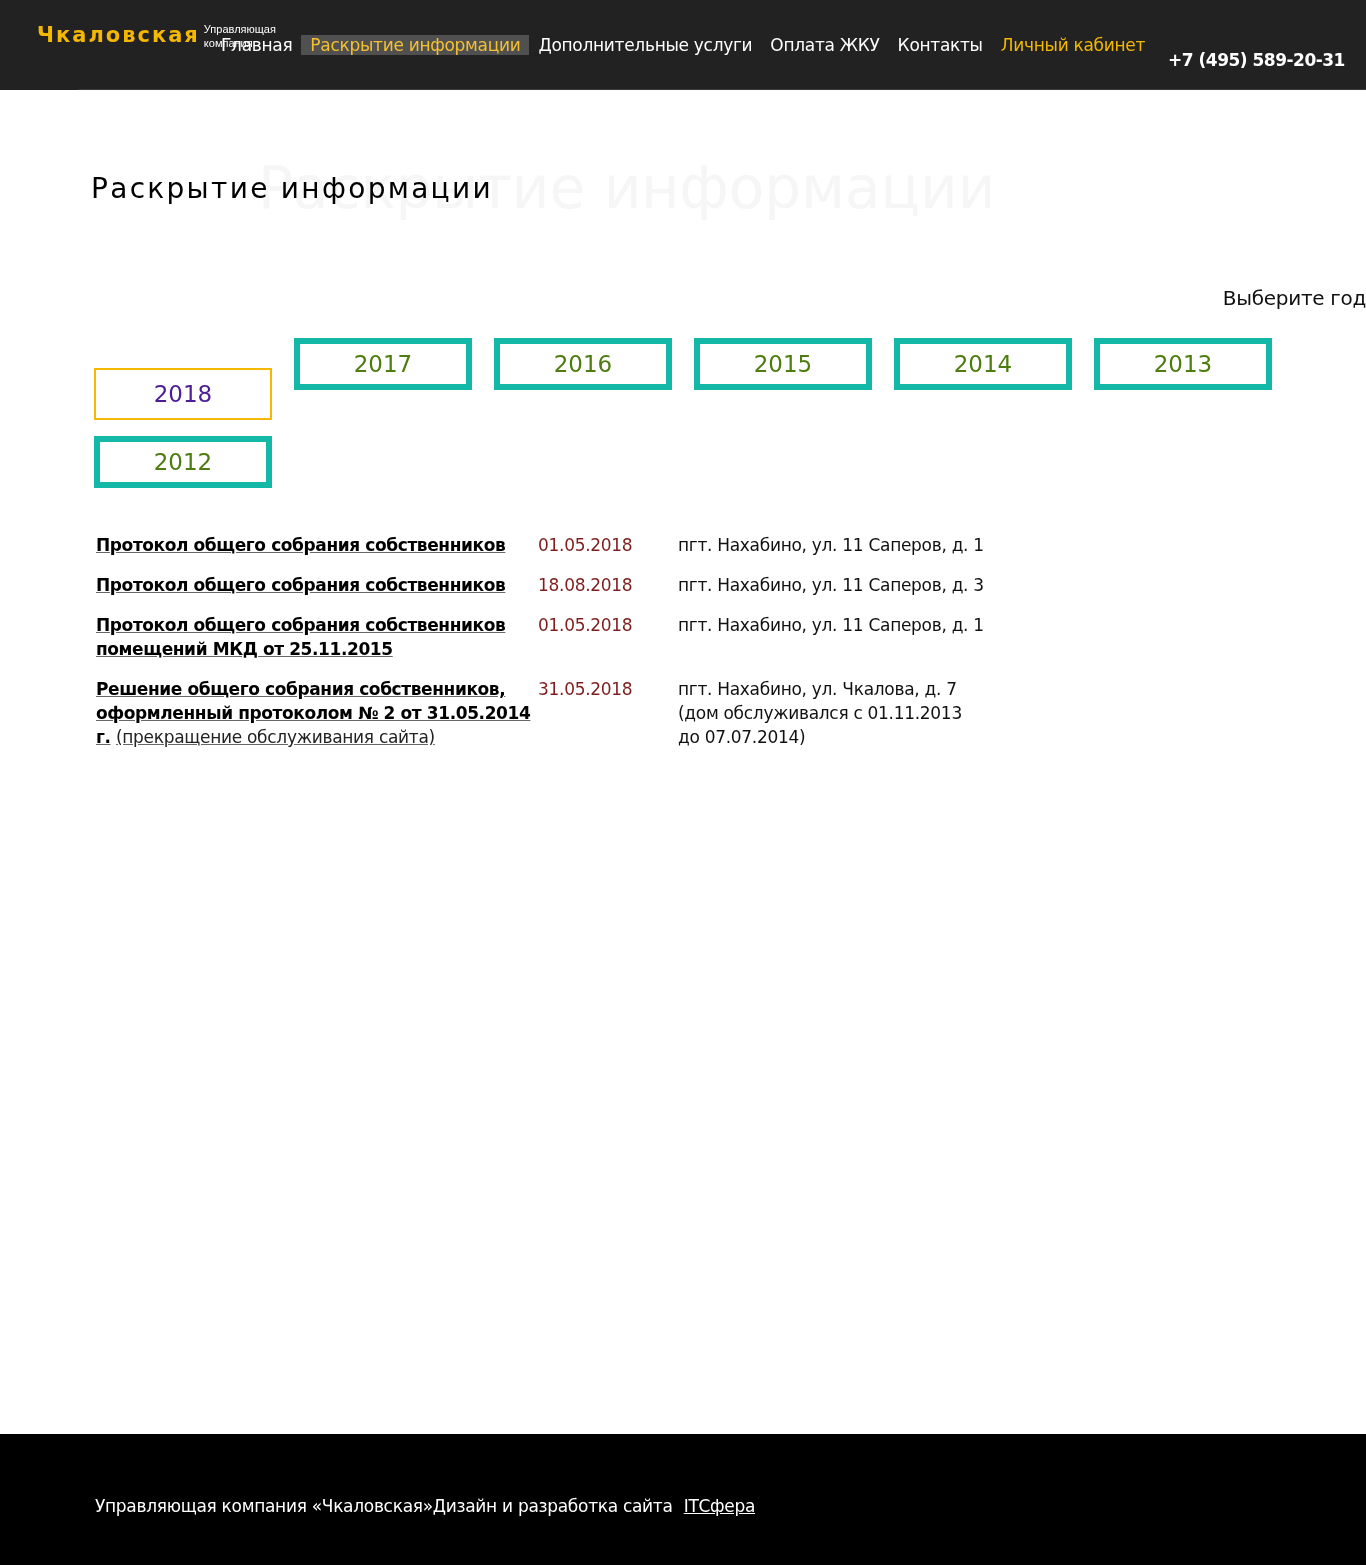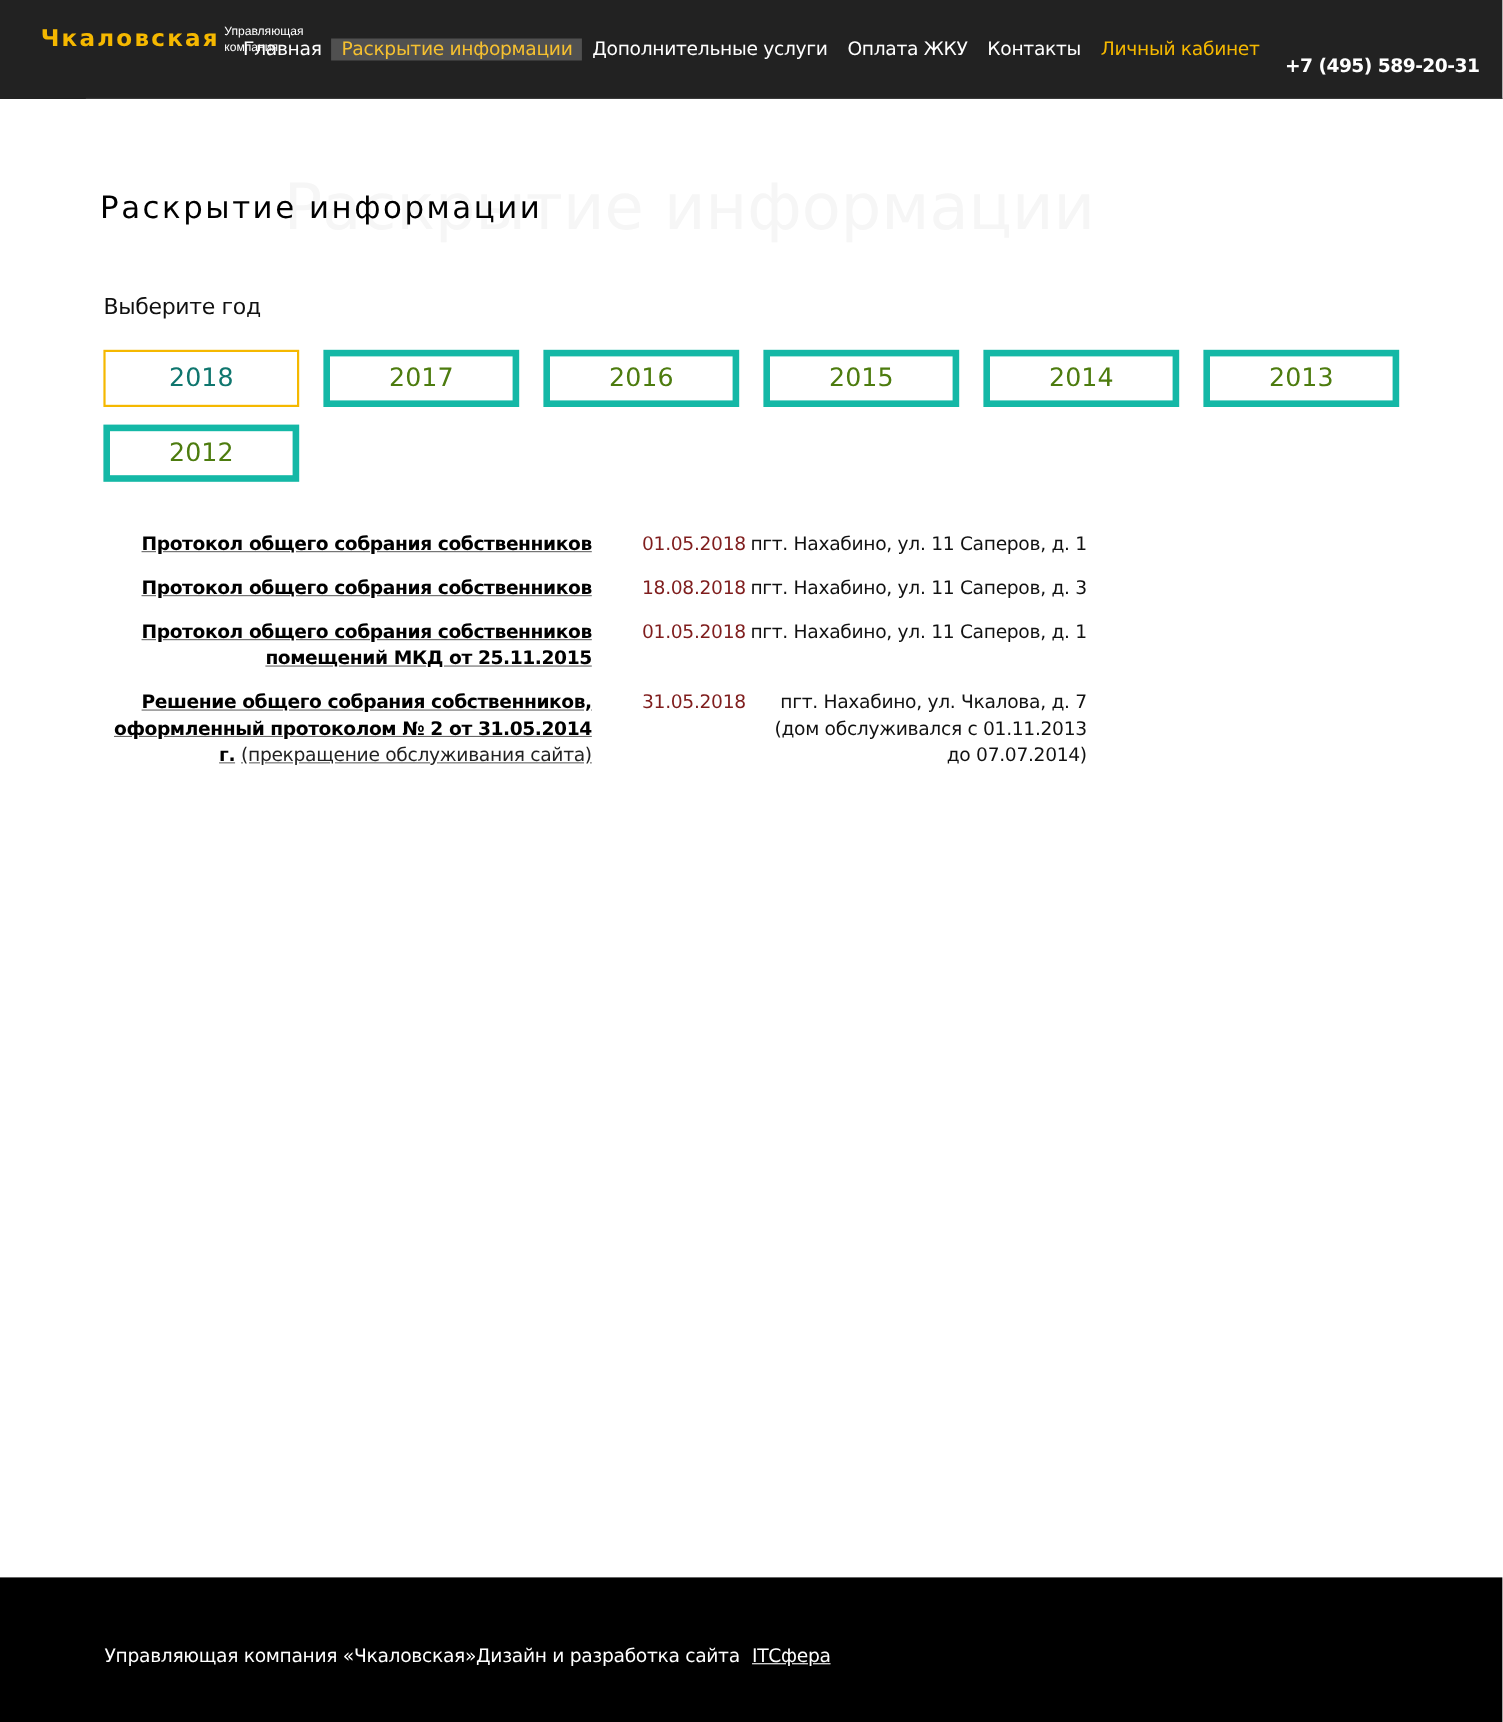--- a/index.html
+++ b/index.html
@@ -102,24 +102,25 @@
     .page-title {
       position: relative;
       font-size: 28px;
       letter-spacing: 2.3px;
       font-weight: normal;
       color: #000;
       margin-left: -3px;
       white-space: nowrap;
     }
     .section-label {
-      margin-top: 46px;
+      margin-top: 66px;
       font-size: 20px;
       color: #111;
       letter-spacing: -0.3px;
+      text-align: right;
     }
     .years {
       margin-top: 28px;
       display: flex;
       flex-wrap: wrap;
       width: 1200px;
       gap: 16px 22px;
     }
     .year-btn {
       width: 178px;
@@ -129,27 +130,27 @@
       color: #4d7c0f;
       font-size: 23px;
       display: flex;
       align-items: center;
       justify-content: center;
       cursor: pointer;
       font-family: "DejaVu Sans", sans-serif;
     }
     .year-btn.active {
       border: 2px solid #f5b800;
-      color: #0f766e;
+      color: #4c1d95;
+      margin-top: 30px;
     }
 
     .docs {
       margin-top: 45px;
       width: 900px;
-      text-align: right;
     }
     .doc-row {
       display: flex;
       margin-bottom: 16px;
       font-size: 17px;
       line-height: 24px;
     }
     .doc-title {
       width: 444px;
       padding-left: 2px;

